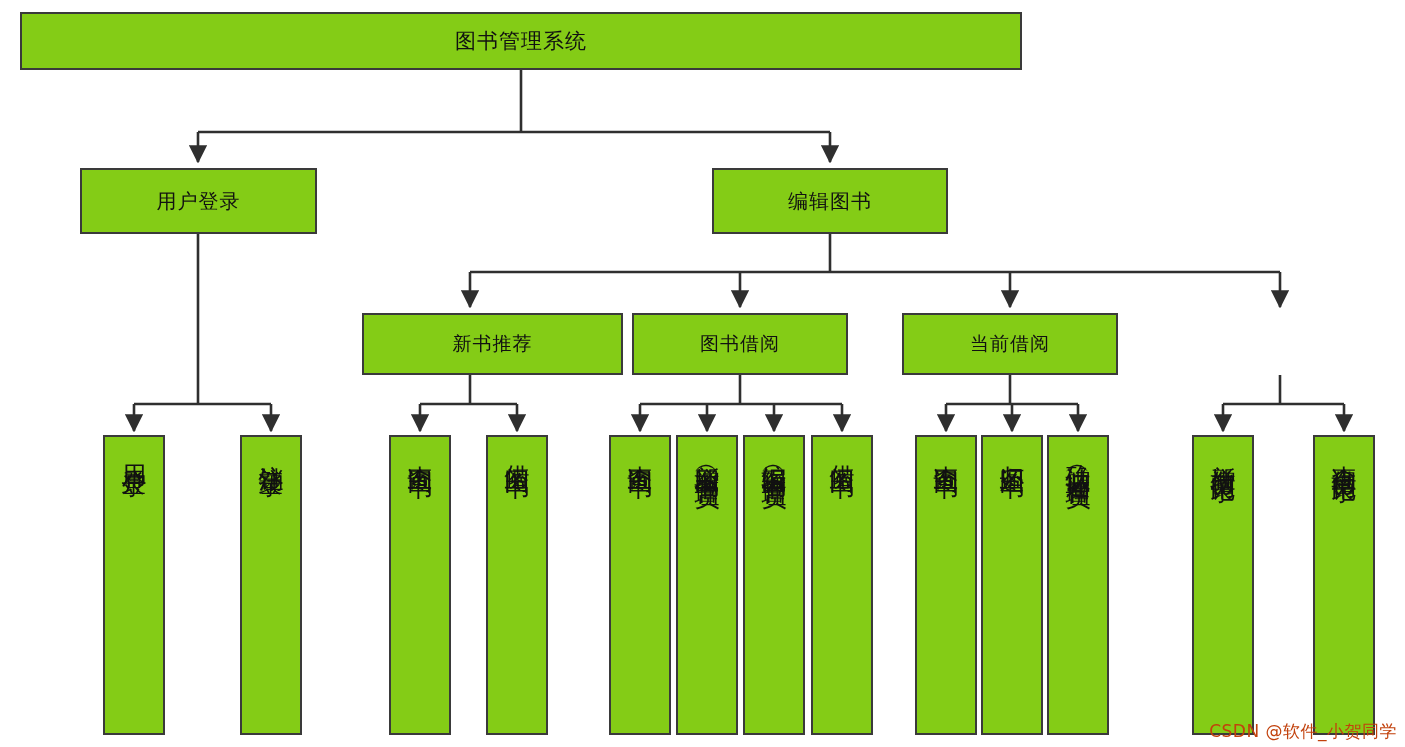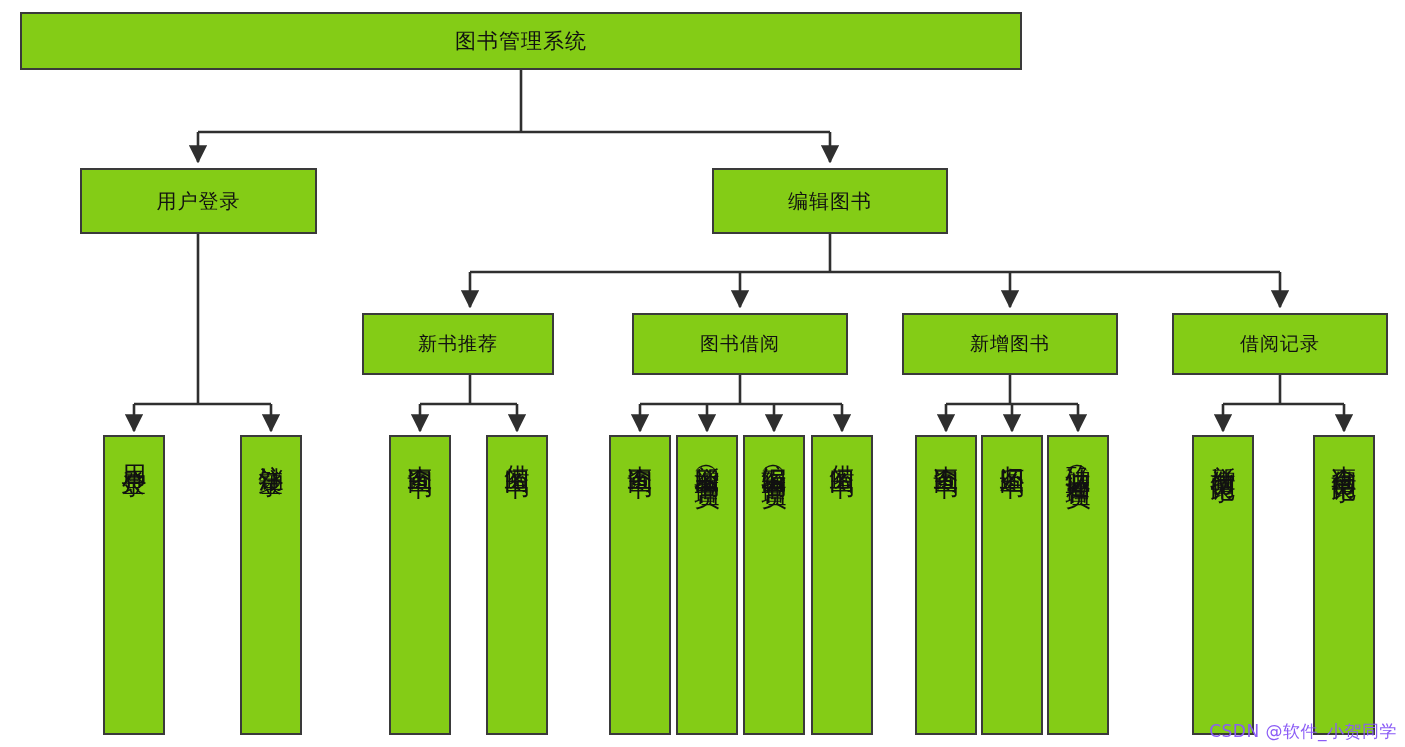--- a/index.html
+++ b/index.html
@@ -62,21 +62,21 @@
   }
   .node.leaf.tall .lbl{ font-size:25px; }
 
   
   #watermark{
     position:absolute;
     right:8px;
     bottom:4px;
     z-index:3;
     font-size:17px;
-    color:#8b5cf6;
+    color:#c2410c;
     letter-spacing:0.5px;
     pointer-events:none;
     white-space:nowrap;
   }
 </style>
 </head>
 <body>
 
 <div id="canvas">
 
@@ -136,31 +136,28 @@
     <span class="lbl">图书管理系统</span>
   </div>
 
   <div class="node lvl2" style="left:80px;top:168px;width:237px;height:66px;">
     <span class="lbl">用户登录</span>
   </div>
   <div class="node lvl2" style="left:712px;top:168px;width:236px;height:66px;">
     <span class="lbl">编辑图书</span>
   </div>
 
-  <div class="node lvl3" style="left:362px;top:313px;width:192px;height:62px;justify-content:center;">
+  <div class="node lvl3" style="left:362px;top:313px;width:261px;height:62px;justify-content:center;">
     <span class="lbl">新书推荐</span>
   </div>
   <div class="node lvl3" style="left:632px;top:313px;width:216px;height:62px;">
     <span class="lbl">图书借阅</span>
   </div>
   <div class="node lvl3" style="left:902px;top:313px;width:216px;height:62px;">
-    <span class="lbl">新增图书</span>
-  </div>
-  <div class="node lvl3" style="left:1172px;top:313px;width:216px;height:62px;">
-    <span class="lbl">借阅记录</span>
+    <span class="lbl">当前借阅</span>
   </div>
 
   <div class="node leaf tall" style="left:103px;top:435px;width:62px;height:300px;">
     <span class="lbl">用户登录</span>
   </div>
   <div class="node leaf tall" style="left:240px;top:435px;width:62px;height:300px;">
     <span class="lbl">注销登录</span>
   </div>
 
   <div class="node leaf tall" style="left:389px;top:435px;width:62px;height:300px;">

